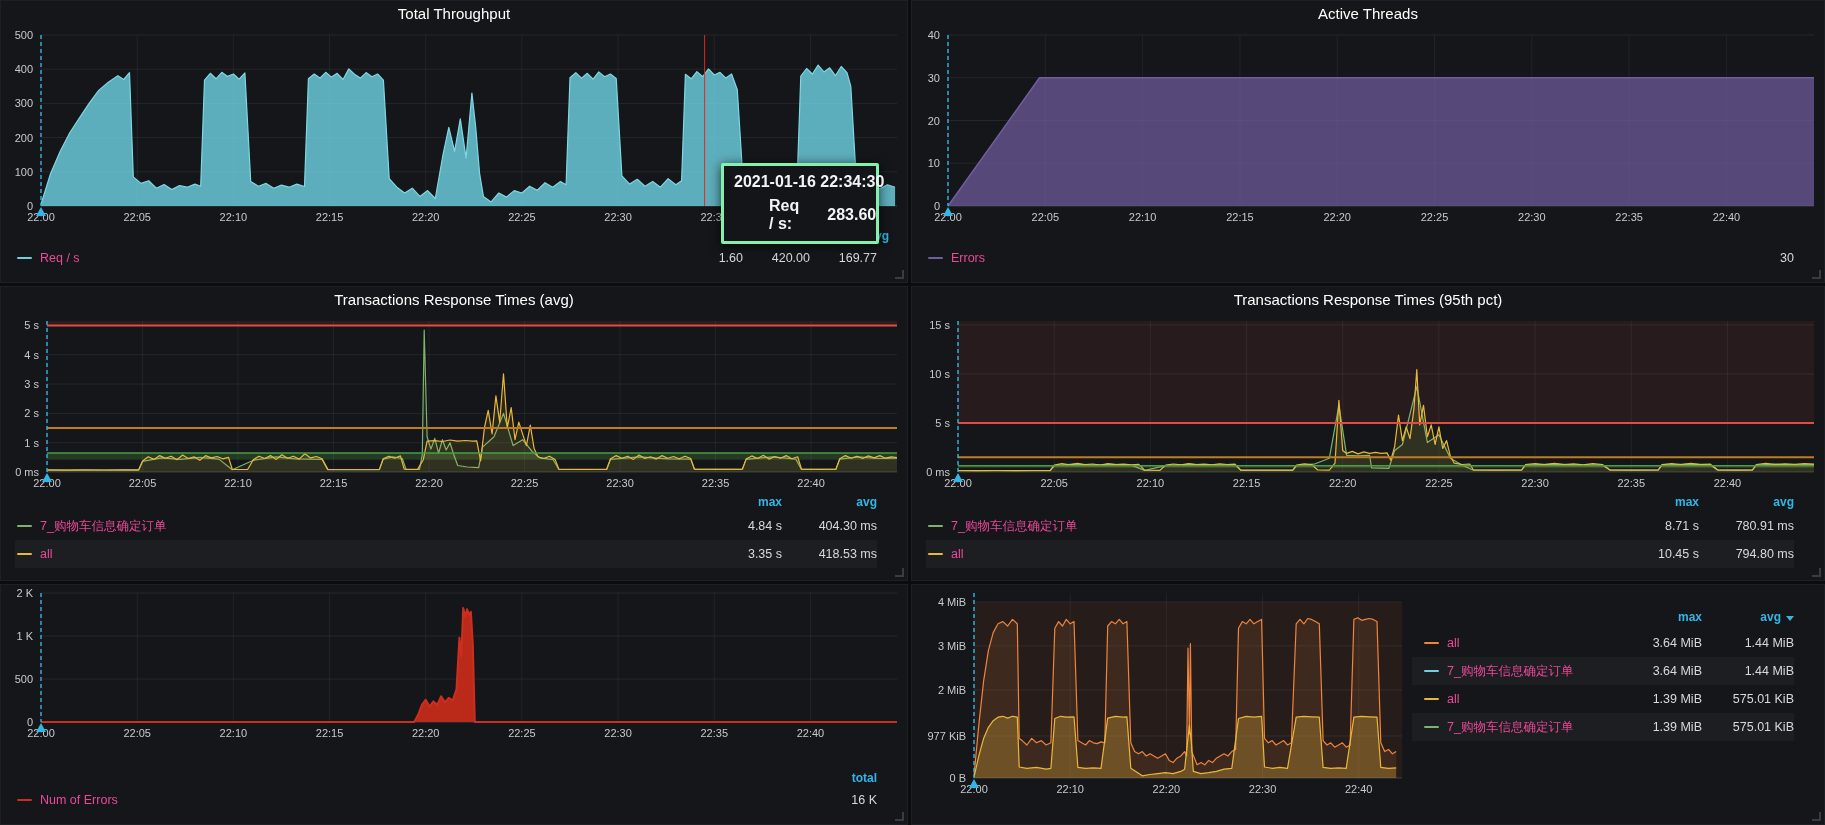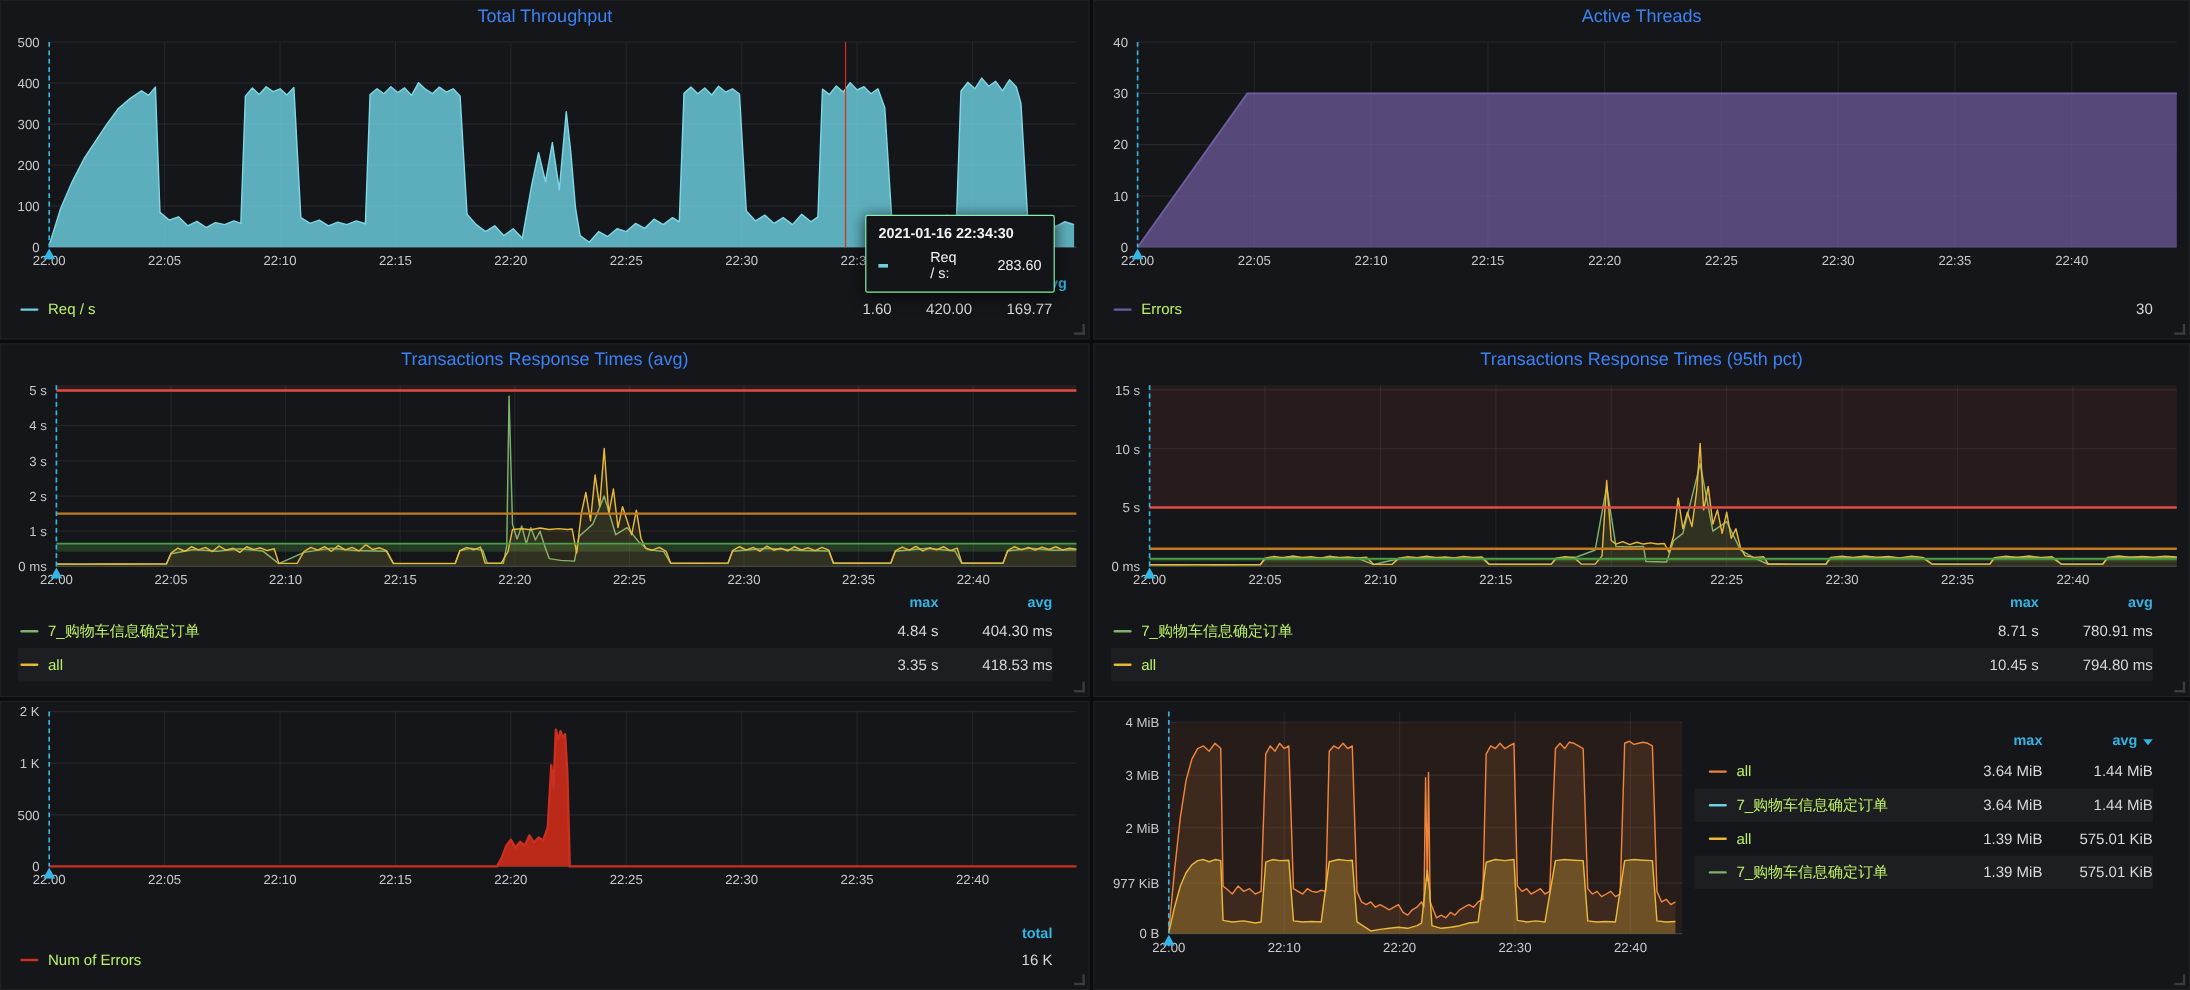--- a/index.html
+++ b/index.html
@@ -1,45 +1,45 @@
 <!DOCTYPE html>
 <html><head>
 <meta charset="utf-8">
 <style>
   html,body{margin:0;padding:0;background:#0b0c0e;}
   body{font-family:"Liberation Sans","DejaVu Sans",sans-serif;color:#d8d9da;}
   .dashboard{width:1825px;height:825px;display:grid;grid-template-columns:908px 914px;grid-template-rows:283px 295px 241px;gap:3px;}
   .panel{background:#141619;border:1px solid #1d2024;box-sizing:border-box;display:flex;flex-direction:column;position:relative;overflow:hidden;}
-  .title{flex:0 0 26px;line-height:26px;text-align:center;font-size:15px;font-weight:500;color:#3b82f6;}
+  .title{flex:0 0 26px;line-height:26px;text-align:center;font-size:15px;font-weight:500;color:#ffffff;}
   .chart{flex:1 1 auto;min-height:0;position:relative;}
   .legend{flex:0 0 auto;padding:0 30px 12px 14px;font-size:12.5px;}
   .legend-head{display:flex;justify-content:flex-end;align-items:center;height:20px;color:#33b5e5;font-weight:700;font-size:12px;}
   .p1 .legend-head{margin-right:-12px;}
   .lrow{display:flex;align-items:center;height:24px;}
   .p34 .lrow{height:28px;}
   .striped{background:rgba(255,255,255,0.035);}
   .dash{width:15px;height:2px;border-radius:1px;margin:0 8px 0 2px;flex:0 0 auto;background:#888;}
-  .lname{color:#bef264;white-space:nowrap;}
+  .lname{color:#ec4899;white-space:nowrap;}
   .spacer{flex:1;}
   .lcol{text-align:right;white-space:nowrap;}
   .p1 .lcol{width:67px;}
   .p2 .lcol{width:80px;}
   .p34 .lcol{width:95px;}
   .p5 .lcol{width:80px;}
   .p6body{flex:1;display:flex;min-height:0;}
   .p6chart{flex:1 1 auto;position:relative;min-width:0;}
   .legend6{flex:0 0 382px;padding:20px 30px 0 0;font-size:12.5px;}
   .legend6 .legend-head{height:24px;}
   .legend6 .lrow{height:28px;padding-left:10px;}
   .legend6 .lcol{width:92px;}
   .avgcol{display:inline-flex;justify-content:flex-end;align-items:center;}
   .caret{display:inline-block;width:0;height:0;border:4px solid transparent;border-top:5px solid #33b5e5;margin-left:5px;transform:translateY(3px);}
-  .tooltip{position:absolute;right:28px;bottom:38px;width:158px;box-sizing:border-box;background:#131519;border:1px solid #86efac;border-radius:2px;box-shadow:0 2px 12px rgba(0,0,0,0.7);padding:7px 10px 8px 10px;z-index:10;font-size:12px;}
+  .tooltip{position:absolute;right:28px;bottom:38px;width:158px;box-sizing:border-box;background:#131519;border:3px solid #86efac;border-radius:2px;box-shadow:0 2px 12px rgba(0,0,0,0.7);padding:7px 10px 8px 10px;z-index:10;font-size:16px;}
   .tt-date{font-weight:700;color:#f2f3f4;white-space:nowrap;}
-  .tt-row{display:flex;align-items:center;margin-top:6px;font-weight:400;color:#f2f3f4;gap:28px;}
+  .tt-row{display:flex;align-items:center;margin-top:6px;font-weight:700;color:#f2f3f4;gap:28px;}
   .tt-dash{width:12px;height:3px;margin-right:7px;background:#6ed0e0;}
   .tt-val{margin-left:auto;}
   .rsz{position:absolute;right:3px;bottom:3px;width:7px;height:7px;border-right:2px solid #393d43;border-bottom:2px solid #393d43;}
   svg{display:block;position:absolute;top:0;left:0;}
   svg text{font-family:"Liberation Sans","DejaVu Sans",sans-serif;}
 </style>
 </head>
 <body>
 
 <div class="dashboard">

